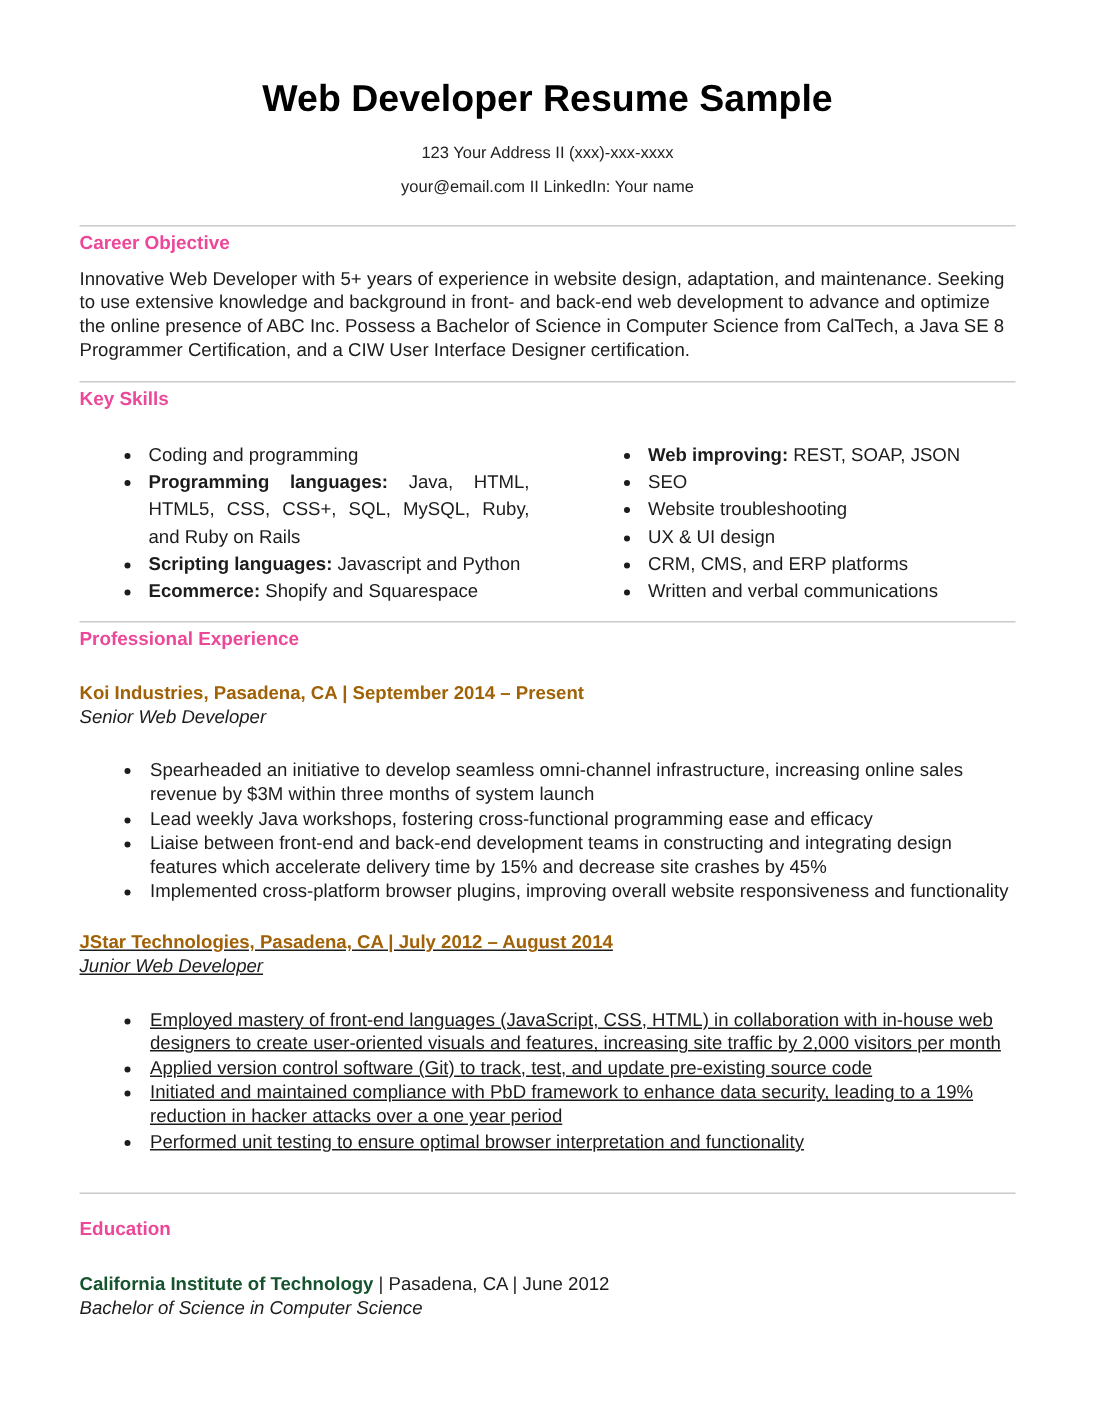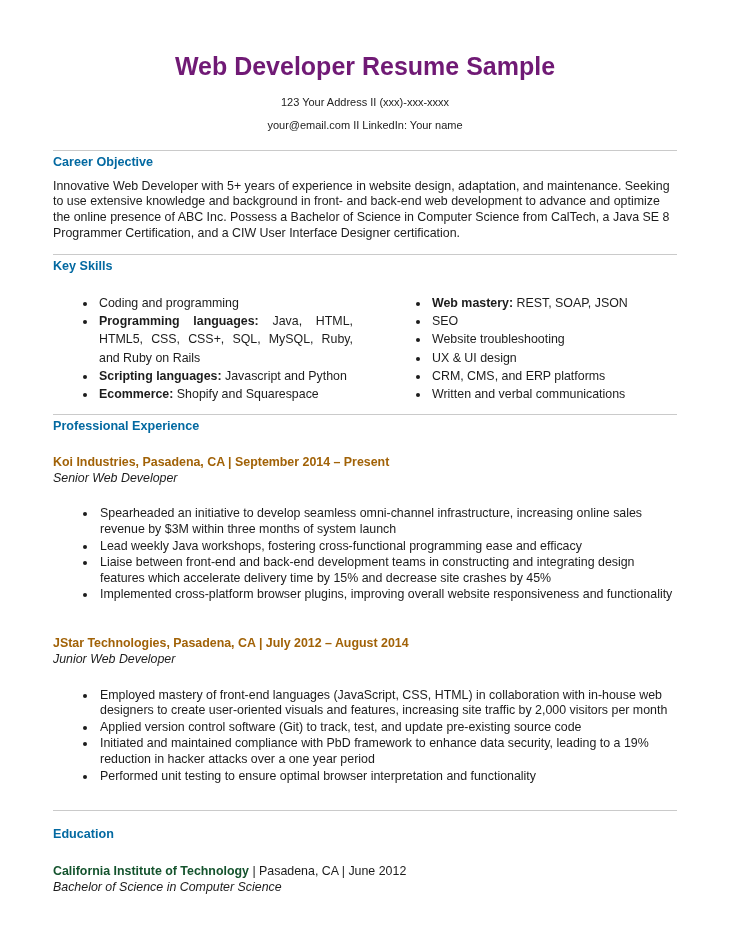--- a/index.html
+++ b/index.html
@@ -13,47 +13,47 @@
     font-family: "Liberation Sans", sans-serif;
     font-size: 12.4px;
     line-height: 1.27;
     color: #1c1c1c;
   }
   .head { text-align: center; }
   .title {
     font-size: 25px;
     line-height: 1.15;
     font-weight: 700;
-    color: #701a75;
+    color: #000000;
     margin-bottom: 15px;
     font-family: "Liberation Sans", sans-serif;
   }
   .contact { font-size: 11px; margin-bottom: 9px; color: #222; }
 
   .sect { border-top: 1px solid #cacaca; padding-top: 4px; }
-  .sect h2 { font-size: 12.6px; font-weight: 700; color: #0369a1; }
+  .sect h2 { font-size: 12.6px; font-weight: 700; color: #ec4899; }
 
   .sect-objective { margin-top: 17px; }
   .sect-objective h2 { margin-bottom: 8px; }
   .objective-body { margin-bottom: 12px; }
 
   .sect-skills h2 { margin-bottom: 19px; }
   .cols { display: flex; margin-bottom: 10px; align-items: center; }
   ul.skills { list-style: disc; line-height: 1.48; }
   ul.skills li { padding-left: 2px; }
   .skills-left { flex: 0 0 300px; padding-left: 44px; text-align: justify; }
   .skills-right { flex: 1; margin-left: 33px; padding-left: 44px; }
   .skill-label { font-weight: 700; }
 
   .sect-exp h2 { margin-bottom: 20px; }
   .job-line { font-weight: 700; color: #a16207; }
   .role { font-style: italic; margin-bottom: 20px; }
   ul.bullets { list-style: disc; padding-left: 44px; line-height: 1.26; }
   ul.bullets li { padding-left: 3px; margin-bottom: 1px; }
-  .job + .job { margin-top: 33px; }
+  .job + .job { margin-top: 18px; text-decoration: underline; }
 
   .sect-edu { margin-top: 26px; padding-top: 16px; }
   .sect-edu h2 { margin-bottom: 21px; }
   .edu-school { font-weight: 700; color: #14532d; }
 </style>
 </head>
 <body>
 
 <div class="page">
 
@@ -71,21 +71,21 @@
   <section class="sect sect-skills">
     <h2>Key Skills</h2>
     <div class="cols">
       <ul class="skills skills-left">
         <li><span class="skill-label"></span><span>Coding and programming</span></li>
         <li><span class="skill-label">Programming languages:</span><span> Java, HTML, HTML5, CSS, CSS+, SQL, MySQL, Ruby, and Ruby on Rails</span></li>
         <li><span class="skill-label">Scripting languages:</span><span> Javascript and Python</span></li>
         <li><span class="skill-label">Ecommerce:</span><span> Shopify and Squarespace</span></li>
       </ul>
       <ul class="skills skills-right">
-        <li><span class="skill-label">Web mastery:</span><span> REST, SOAP, JSON</span></li>
+        <li><span class="skill-label">Web improving:</span><span> REST, SOAP, JSON</span></li>
         <li><span class="skill-label"></span><span>SEO</span></li>
         <li><span class="skill-label"></span><span>Website troubleshooting</span></li>
         <li><span class="skill-label"></span><span>UX &amp; UI design</span></li>
         <li><span class="skill-label"></span><span>CRM, CMS, and ERP platforms</span></li>
         <li><span class="skill-label"></span><span>Written and verbal communications</span></li>
       </ul>
     </div>
   </section>
 
   <section class="sect sect-exp">

